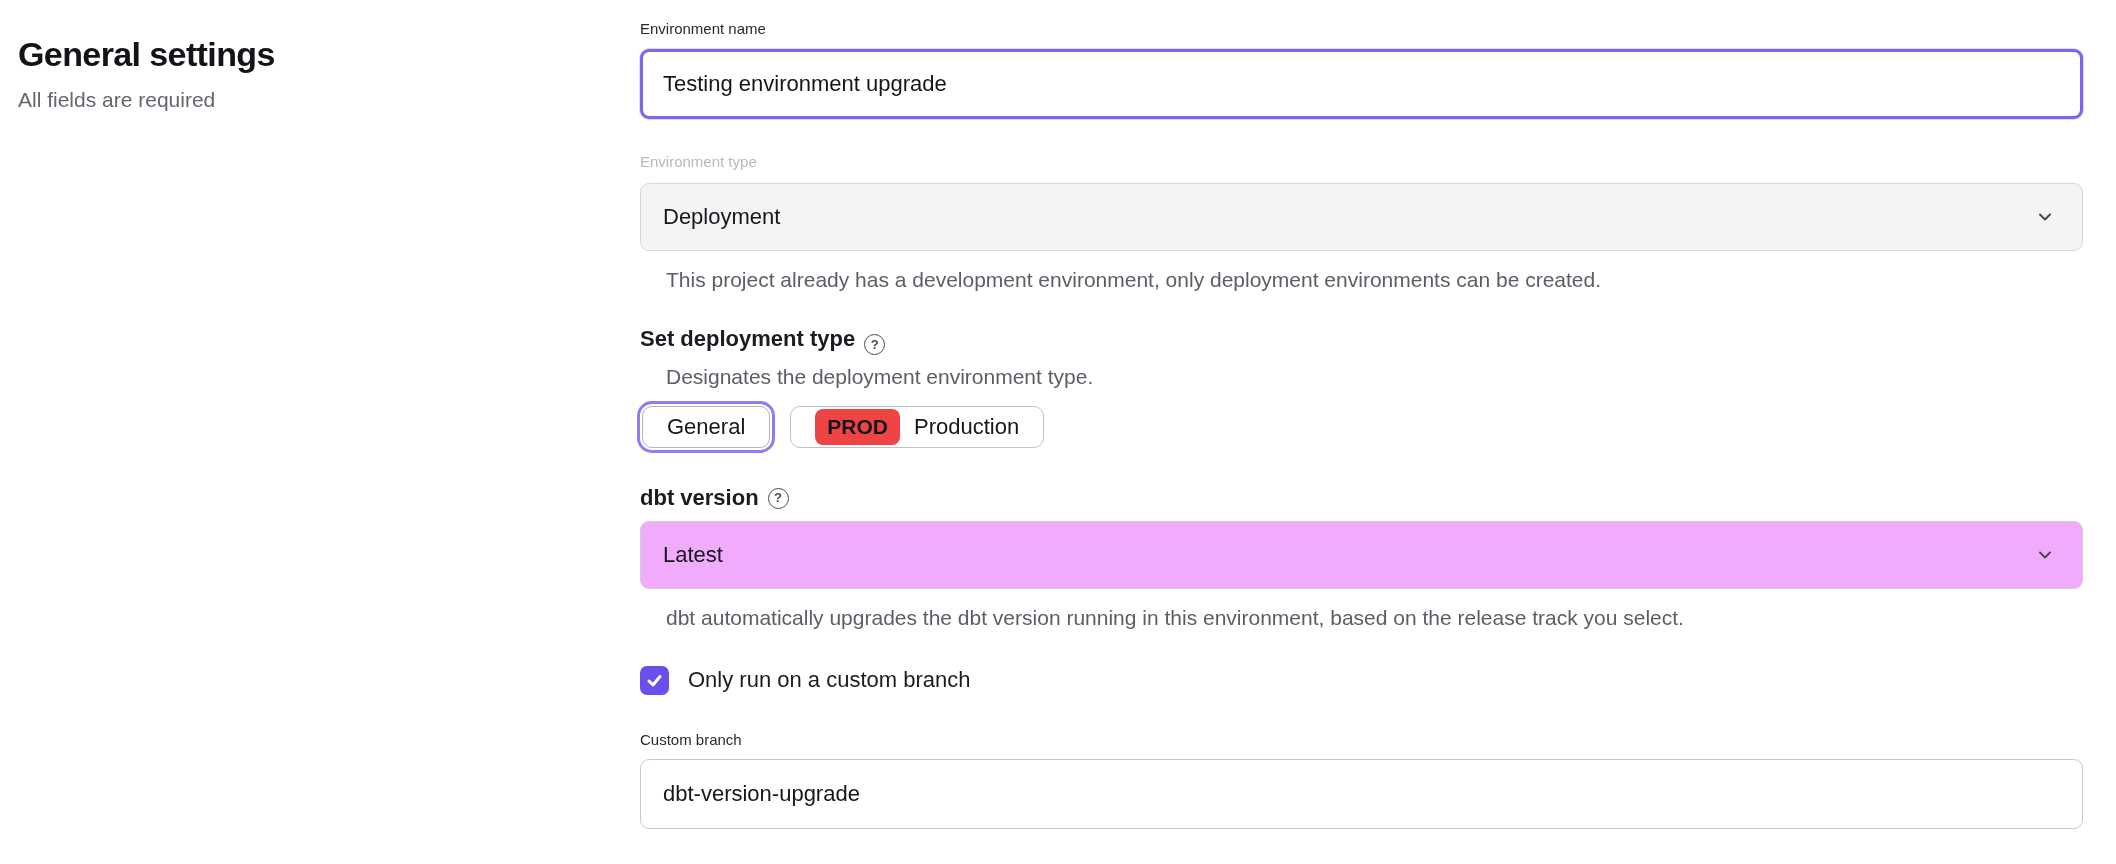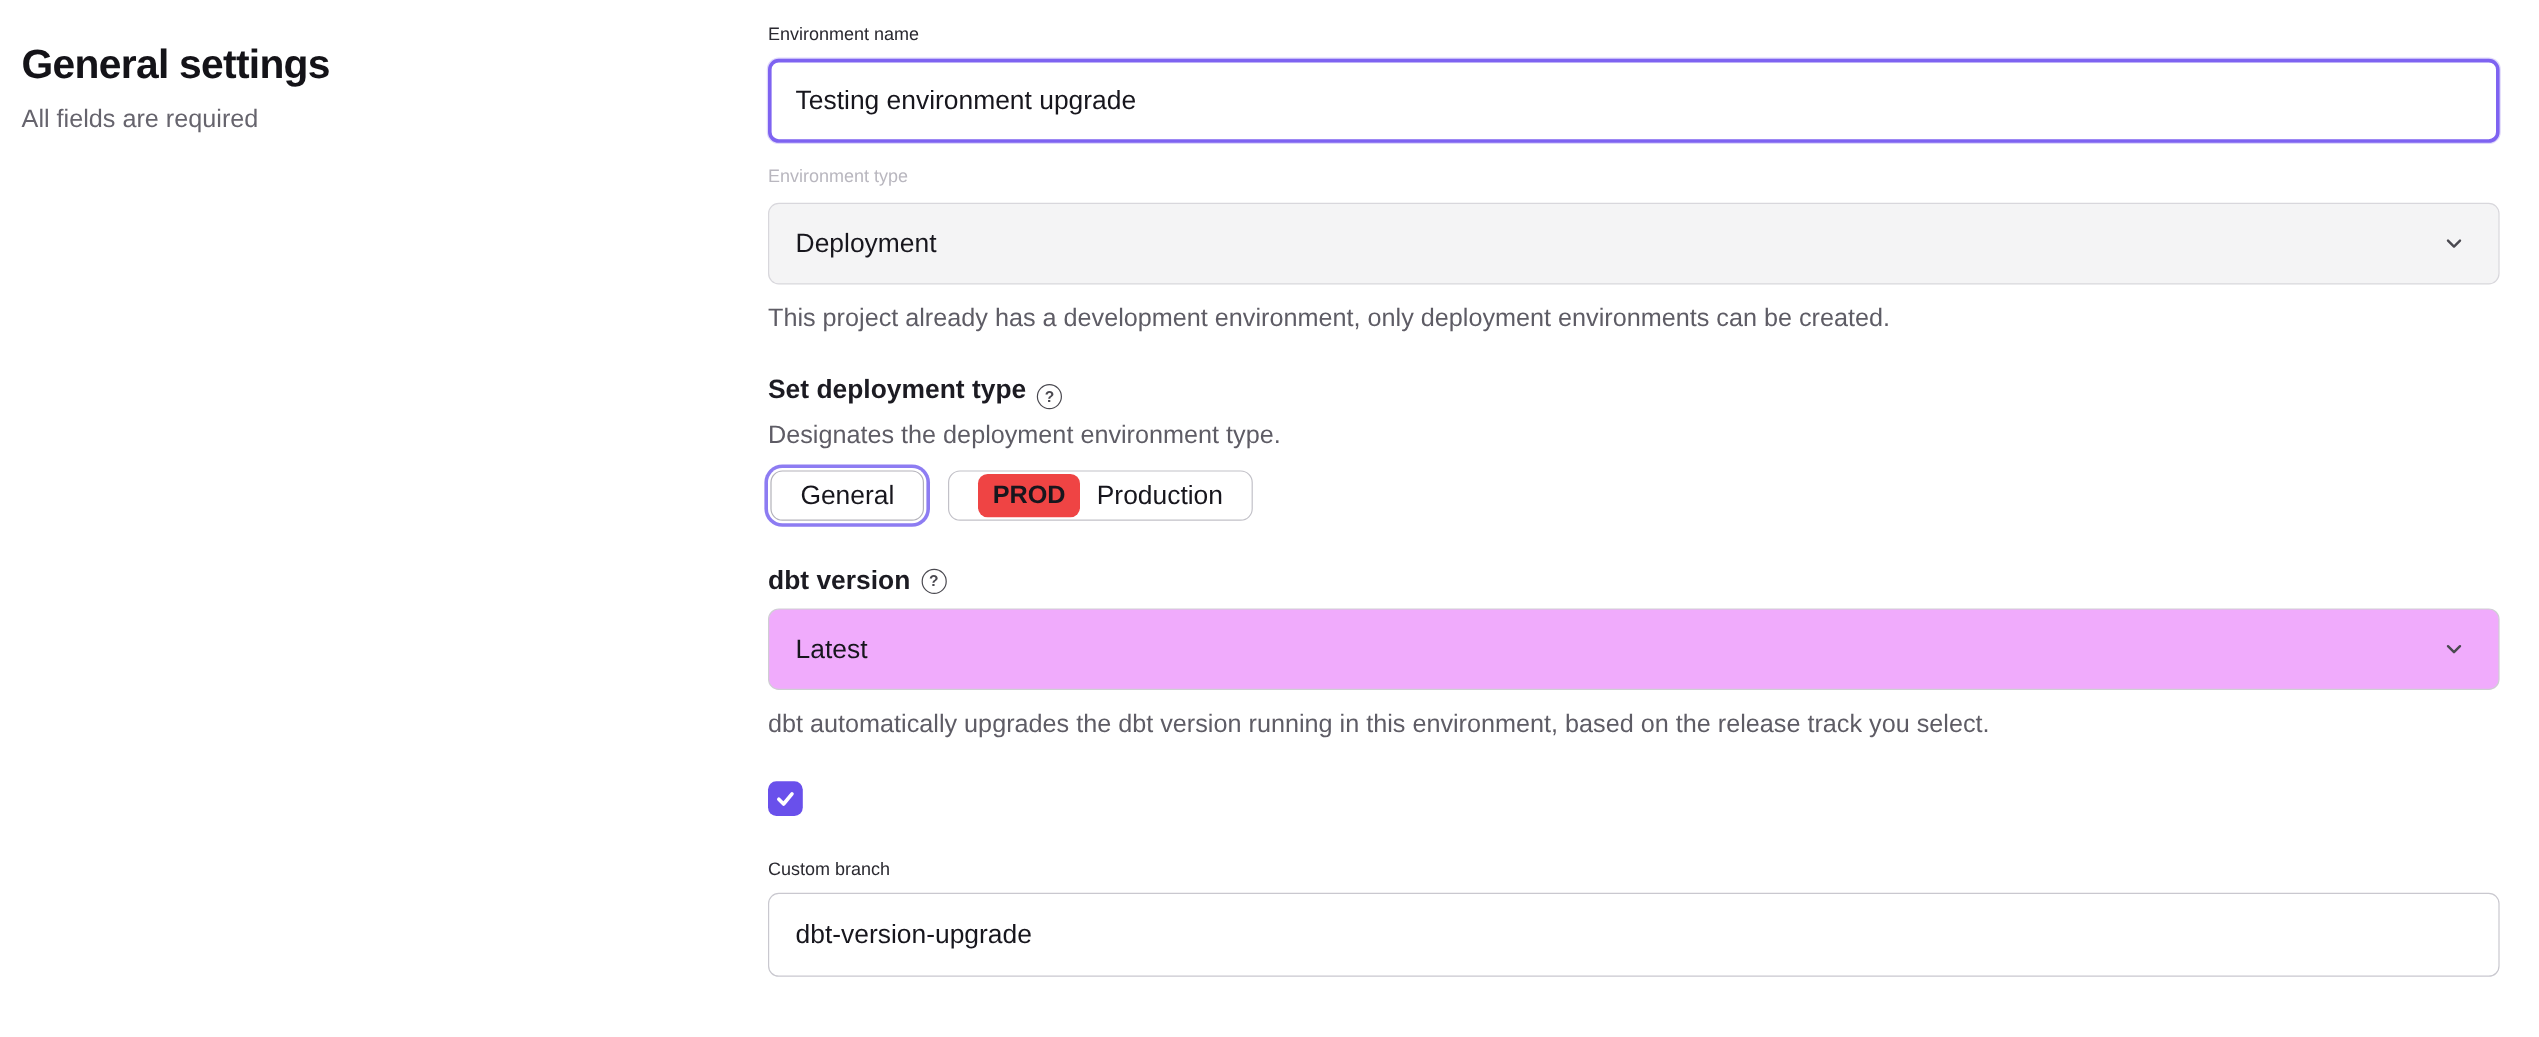--- a/index.html
+++ b/index.html
@@ -33,21 +33,21 @@
     display: flex; align-items: center; gap: 9px;
     font-size: 22px; font-weight: 700; color: #1c1b22; line-height: 32px;
   }
 
   .help-circle {
     width: 21px; height: 21px; border: 1.6px solid #4a4950; border-radius: 50%;
     display: inline-flex; align-items: center; justify-content: center;
     font-size: 13px; font-weight: 600; color: #4a4950; flex: 0 0 auto;
   }
 
-  .hint-text { font-size: 21px; color: #5e5c65; line-height: 30px; font-weight: 400; }
+  .hint-text { font-size: 21px; color: #5e5c65; line-height: 30px; font-weight: 400; margin-left: 26px; }
 
   .text-input {
     display: block; width: 100%; height: 70px;
     border: 1px solid #c9c8cf; border-radius: 9px; background: #ffffff;
     font-family: inherit; font-size: 22px; color: #17161d; font-weight: 400;
     padding: 0 22px; outline: none;
   }
   .text-input.focused {
     border: 3px solid #7e63f1;
     box-shadow: 0 0 0 1px rgba(126, 99, 241, 0.25);
@@ -87,21 +87,21 @@
   
   .checkbox-row { display: flex; align-items: center; gap: 19px; cursor: pointer; }
   .checkbox {
     width: 29px; height: 29px; border-radius: 7px; background: #6950eb;
     display: flex; align-items: center; justify-content: center; flex: 0 0 auto;
   }
   .checkbox-label { font-size: 22px; font-weight: 500; color: #1c1b22; line-height: 30px; }
 
   
   .mt-env-name-input { margin-top: 5px; }
-  .mt-env-type { margin-top: 14px; }
+  .mt-env-type { margin-top: 28px; }
   .mt-env-type-select { margin-top: 6px; }
   .mt-env-type-hint { margin-top: 14px; }
   .mt-deploy-section { margin-top: 28px; align-items: flex-end; }
   .mt-deploy-desc { margin-top: 7px; }
   .mt-dbt-version { margin-top: 34px; }
   .mt-dbt-select { margin-top: 7px; }
   .mt-dbt-hint { margin-top: 14px; }
   .mt-checkbox { margin-top: 32px; }
   .mt-custom-branch { margin-top: 30px; }
   .mt-custom-branch-input { margin-top: 4px; }
@@ -159,18 +159,19 @@
     </span>
   </div>
   <div class="hint-text mt-dbt-hint">dbt automatically upgrades the dbt version running in this environment, based on the release track you select.</div>
 
   <div class="checkbox-row mt-checkbox">
     <span class="checkbox">
       <svg width="19" height="19" viewBox="0 0 19 19">
           <polyline points="4,10 8,14 15,5.5" fill="none" stroke="#ffffff" stroke-width="3" stroke-linecap="round" stroke-linejoin="round"></polyline>
         </svg>
     </span>
+    <span class="checkbox-label">Only run on a custom branch</span>
   </div>
 
   <div class="field-label mt-custom-branch">Custom branch</div>
   <input class="text-input mt-custom-branch-input" type="text" value="dbt-version-upgrade" style="">
 
 </div>
 
 </body></html>

